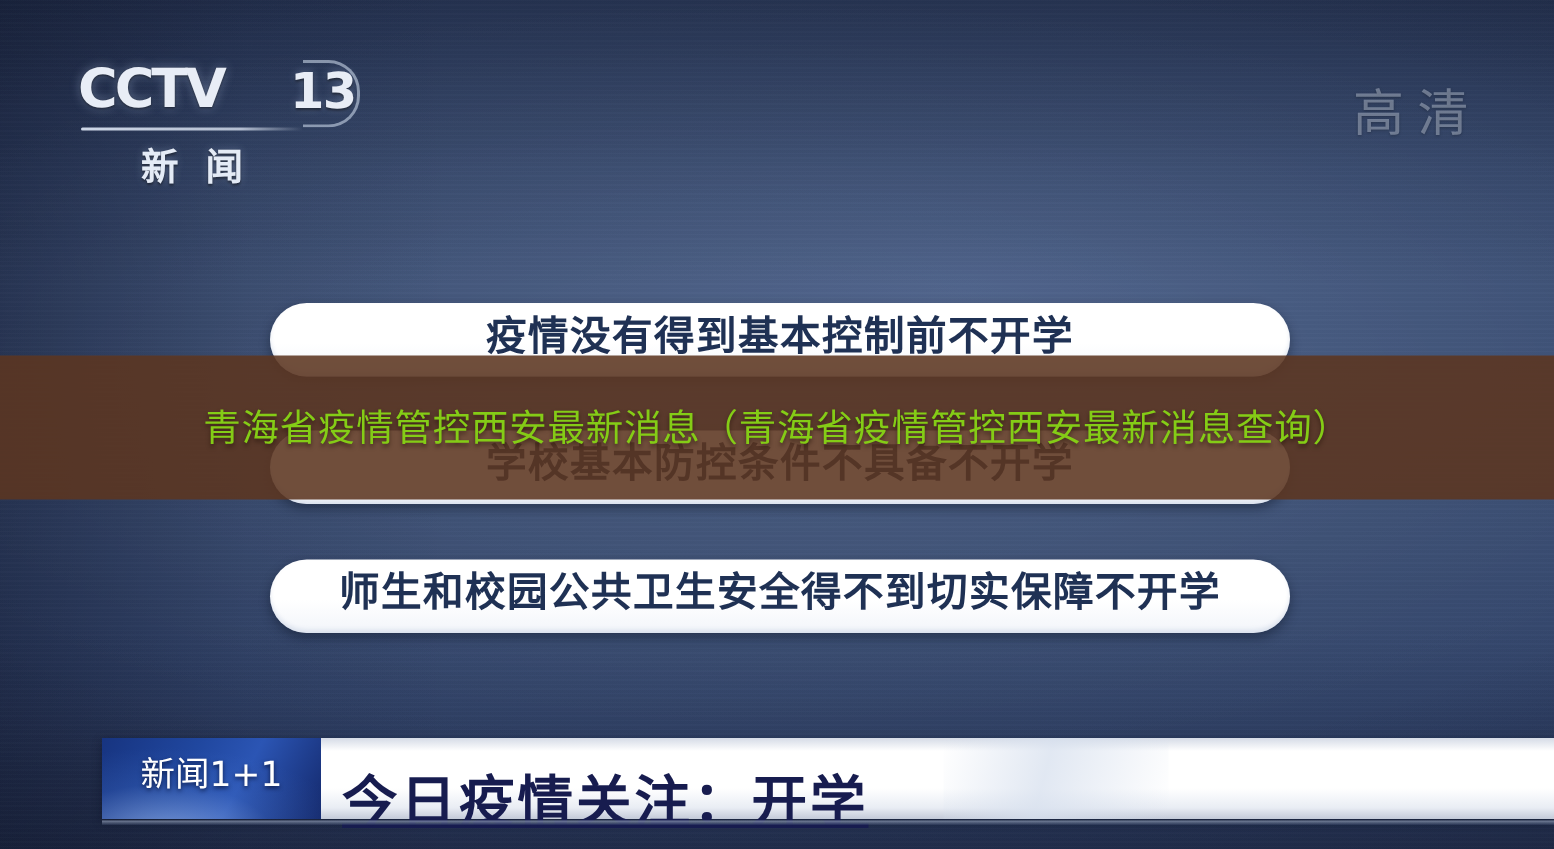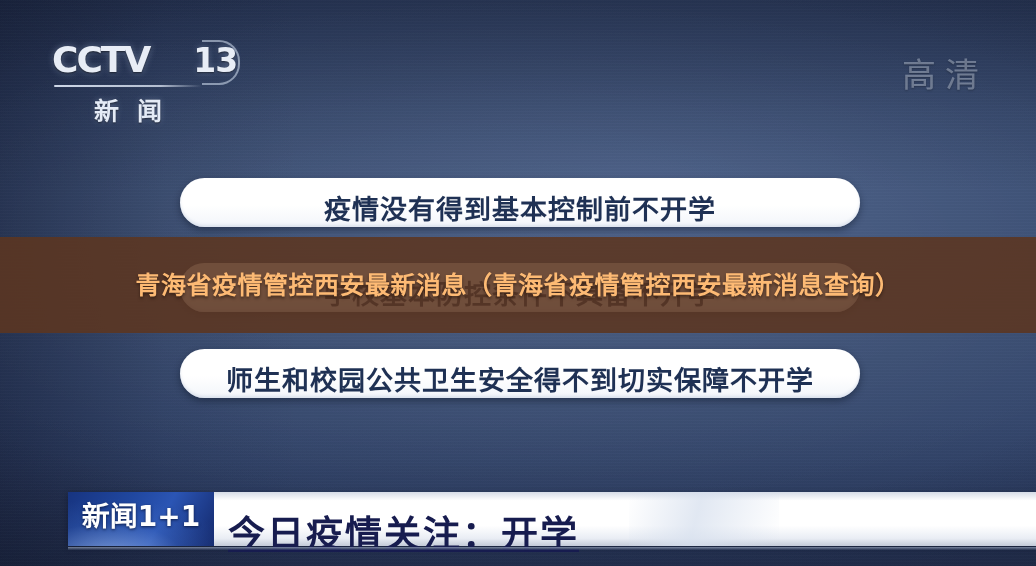--- a/index.html
+++ b/index.html
@@ -161,22 +161,23 @@
 
   .pill {
     position: absolute;
     left: 180px;
     width: 680px;
     height: 49px;
     border-radius: 26px;
     background: linear-gradient(to bottom, #ffffff 0%, #ffffff 55%, #f2f5fa 100%);
     box-shadow: 0 3px 7px rgba(8,14,30,0.40), inset 0 -2px 3px rgba(190,202,222,0.45);
     display: flex;
-    align-items: flex-end;
-    justify-content: center;
+    align-items: flex-start;
+    justify-content: center;
+    margin-top: 24px;
   }
   .pill-text {
     font-size: 27px;
     font-weight: 700;
     color: #1f3154;
     letter-spacing: 1px;
     white-space: nowrap;
   }
   #pill-1 { top: 178px; }
   #pill-2 { top: 263px; }
@@ -191,23 +192,23 @@
     height: 96px;
     background: rgba(92,54,32,0.88);
     display: flex;
     align-items: center;
     justify-content: center;
     padding: 0 34px;
     box-sizing: border-box;
   }
   .caption-text {
     font-size: 25px;
-    font-weight: 700;
+    font-weight: 400;
     line-height: 1.32;
-    color: #fdba74;
+    color: #84cc16;
     text-align: center;
     letter-spacing: 0.5px;
     text-shadow: 0 2px 3px rgba(30,14,6,0.55);
   }
 
   
   .ticker {
     position: absolute;
     left: 68px;
     right: 0;
@@ -239,22 +240,22 @@
     background:
       radial-gradient(120% 150% at 28% 120%, rgba(190,215,255,0.55) 0%, rgba(90,135,215,0.15) 42%, rgba(0,0,0,0) 72%),
       linear-gradient(118deg, #173480 0%, #20479f 38%, #2b55b4 62%, #14296c 100%);
     display: flex;
     align-items: center;
     justify-content: center;
     overflow: hidden;
   }
   .ticker-badge-text {
     position: relative;
-    font-size: 28px;
-    font-weight: 700;
+    font-size: 23px;
+    font-weight: 400;
     color: #ffffff;
     letter-spacing: 0px;
     text-shadow: 0 1px 3px rgba(4,10,34,0.7);
     z-index: 2;
     margin-bottom: 11px;
   }
   .ticker-headline {
     position: absolute;
     left: 160px;
     top: 12px;

